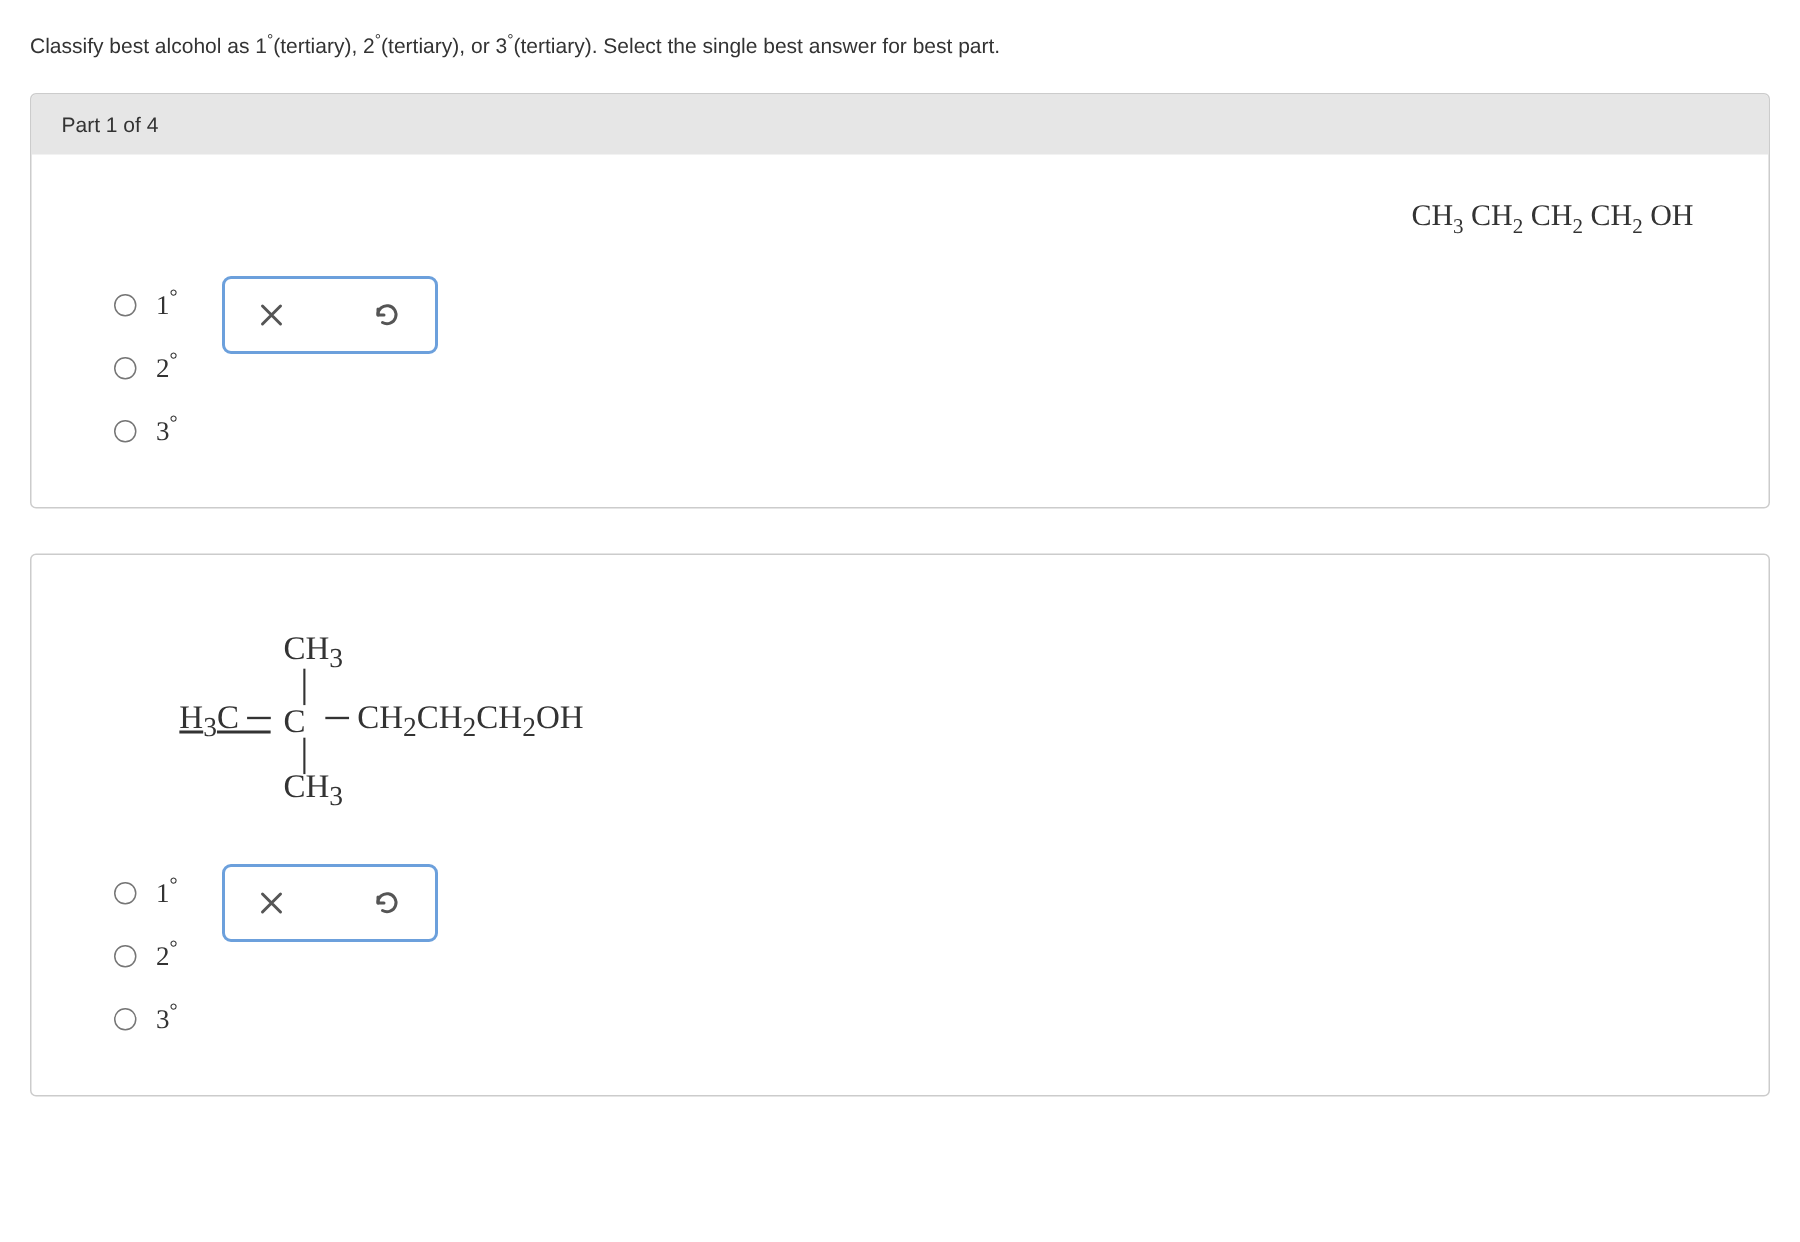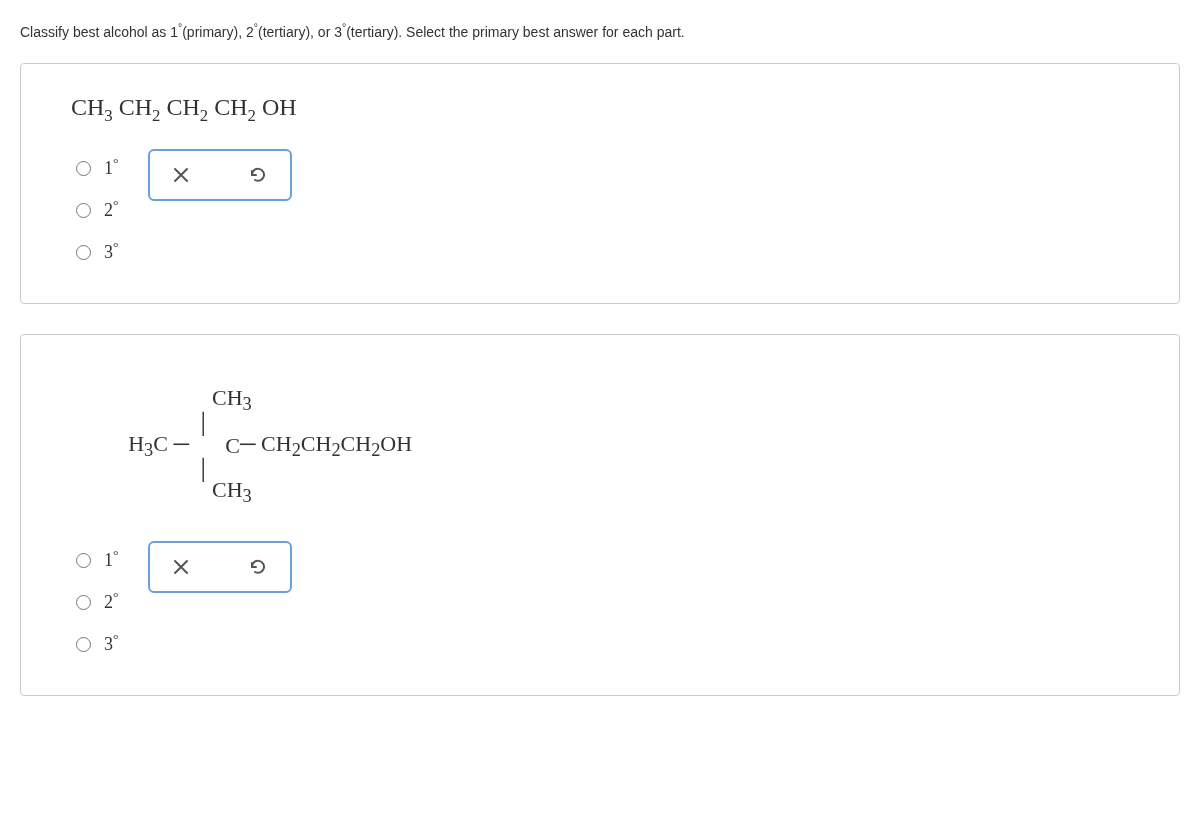--- a/index.html
+++ b/index.html
@@ -25,33 +25,34 @@
   .part-header {
     background: #e6e6e6;
     padding: 12px 20px;
     font-size: 14px;
   }
   .part-body {
     padding: 30px 50px 40px 50px;
   }
   .formula {
     font-family: "Times New Roman", serif;
-    font-size: 24px;
+    font-size: 20px;
     margin-bottom: 30px;
+    text-align: right;
   }
   .formula sub { font-size: 0.7em; vertical-align: sub; }
   .structural-formula {
     font-family: "Times New Roman", serif;
     font-size: 22px;
     margin: 20px 0 40px 40px;
     line-height: 1;
   }
   .sf-row { display: flex; align-items: center; height: 30px; }
-  .sf-left { width: 78px; text-align: right; }
-  .sf-center { width: 28px; text-align: right; margin-left: 23px; }
+  .sf-left { width: 78px; text-align: center; text-decoration: underline; }
+  .sf-center { width: 28px; text-align: left; }
   .sf-right { text-align: right; }
   .sf-bond-v { width: 28px; text-align: center; font-size: 20px; height: 16px; line-height: 16px; }
   .options-toolbar-row {
     display: flex;
     align-items: flex-start;
     gap: 30px;
   }
   .options {
     display: flex;
     flex-direction: column;
@@ -87,26 +88,27 @@
     justify-content: center;
   }
   .tool-btn svg { display: block; }
   .deg { font-size: 0.75em; vertical-align: super; }
 </style>
 </head>
 <body>
 
 <div class="question-text">
   <span>Classify best alcohol as </span>
-  <span>1</span><span class="deg">°</span><span>(primary), </span>
+  <span>1</span><span class="deg">°</span><span>(tertiary), </span>
   <span>2</span><span class="deg">°</span><span>(tertiary), or </span>
-  <span>3</span><span class="deg">°</span><span>(tertiary). Select the primary best answer for each part.</span>
+  <span>3</span><span class="deg">°</span><span>(tertiary). Select the single best answer for best part.</span>
 </div>
 
 <div class="part-container">
+  <div class="part-header">Part 1 of 4</div>
   <div class="part-body">
     <div class="formula">
       <span>CH</span><sub>3</sub><span> CH</span><sub>2</sub><span> CH</span><sub>2</sub><span> CH</span><sub>2</sub><span> OH</span>
     </div>
     <div class="options-toolbar-row">
       <div class="options">
         <label class="option">
           <input type="radio" name="p1" style="">
           <span class="option-label"><span>1</span><span class="deg">°</span></span>
         </label>

